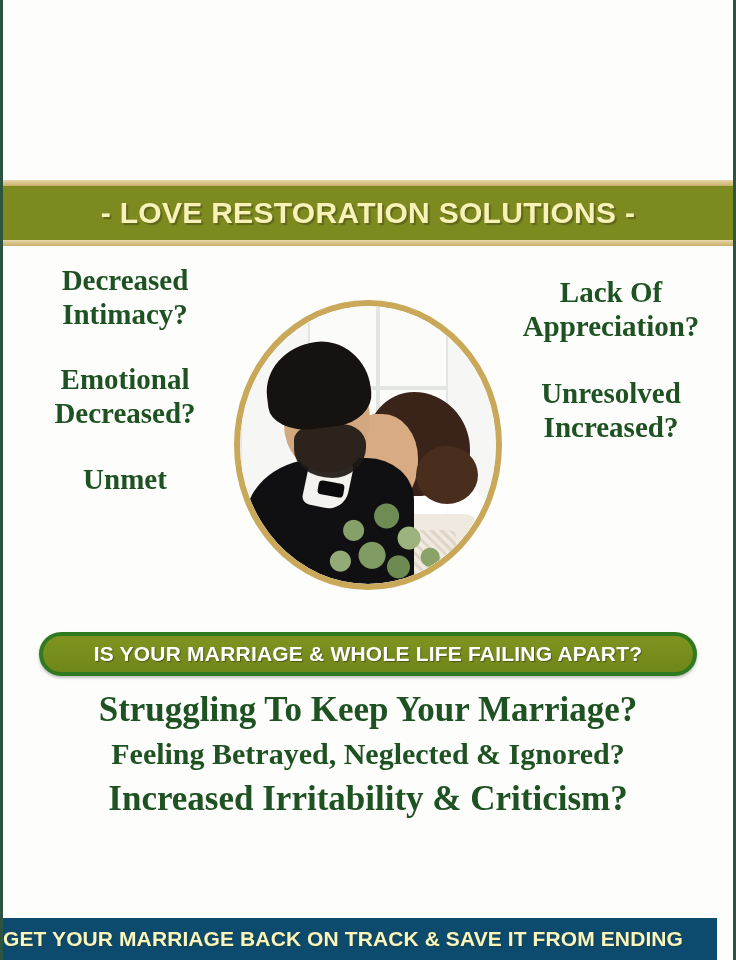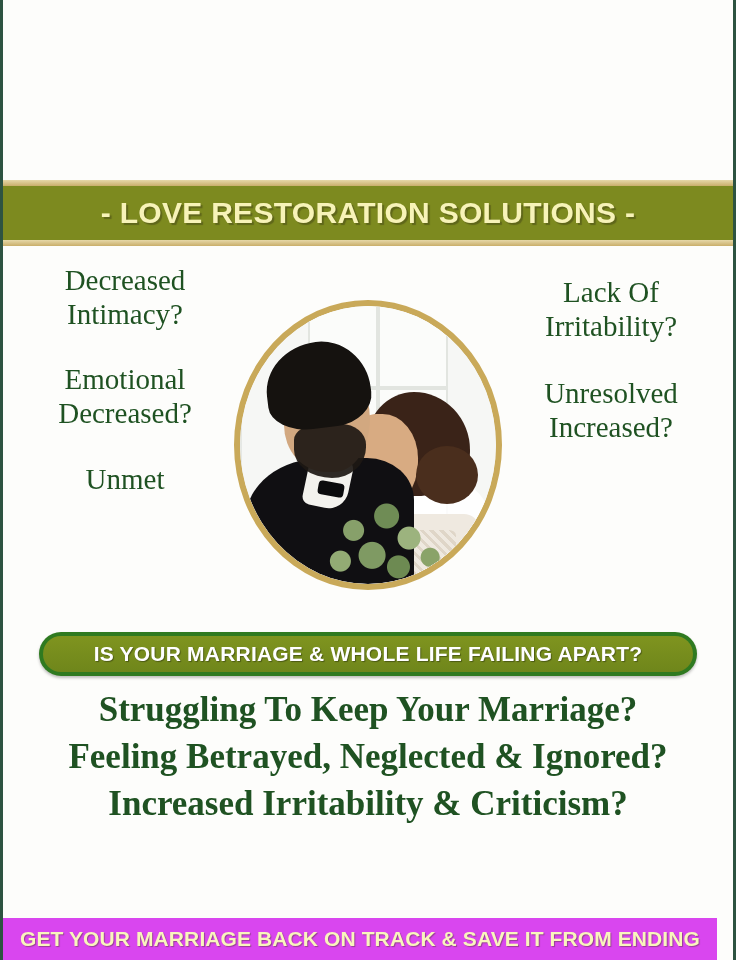--- a/index.html
+++ b/index.html
@@ -184,21 +184,21 @@
   .side{
     position:absolute;
     top:0;
     width:232px;
   }
   .side-left{left:6px;text-align:center;}
   .side-right{right:6px;text-align:center;}
   .prompt{
     color:#1f5222;
     font-family:"Liberation Serif", serif;
-    font-weight:normal;
+    font-weight:bold;
     font-size:29px;
     line-height:1.16;
     margin:0;
   }
   .side-left .p1{margin-top:12px;}
   .side-left .p2{margin-top:32px;}
   .side-left .p3{margin-top:32px;}
   .side-right .p1{margin-top:24px;}
   .side-right .p2{margin-top:34px;}
   .side-right .p3{margin-top:34px;}
@@ -241,30 +241,30 @@
   .q{
     color:#1f5222;
     font-family:"Liberation Serif", serif;
     font-weight:bold;
     line-height:1.12;
     margin:0 0 8px 0;
     white-space:nowrap;
   }
   .q1{font-size:35px;}
   .q2{font-size:33px;}
-  .q3{font-size:35px;}
+  .q3{font-size:30px;}
   .q4{font-size:35px;}
 
   
   .bottom-bar{
     position:absolute;
     left:0;right:16px;bottom:0;
     height:42px;
-    background:#d946ef;
-    display:flex;align-items:center;justify-content:center;
+    background:#0c4a6e;
+    display:flex;align-items:center;justify-content:flex-start;
   }
   .bottom-text{
     font-family:"Liberation Sans", sans-serif;
     font-weight:bold;
     font-size:21px;
     color:#f9f5bd;
     letter-spacing:0.1px;
     text-shadow:1px 1px 1px rgba(50,55,10,.4);
     white-space:nowrap;
   }
@@ -323,21 +323,21 @@
         <div class="groom-beard"></div>
         <div class="groom-hair"></div>
 
         <div class="bouquet"></div>
       </div>
     </div>
 
     <div class="side side-right">
       <p class="prompt p1">
         <span>Lack Of</span><br>
-        <span>Irritability?</span>
+        <span>Appreciation?</span>
       </p>
       <p class="prompt p3">
         <span>Unresolved</span><br>
         <span>Increased?</span>
       </p>
     </div>
   </div>
 
   <div class="pill">
     <div class="pill-inner">

